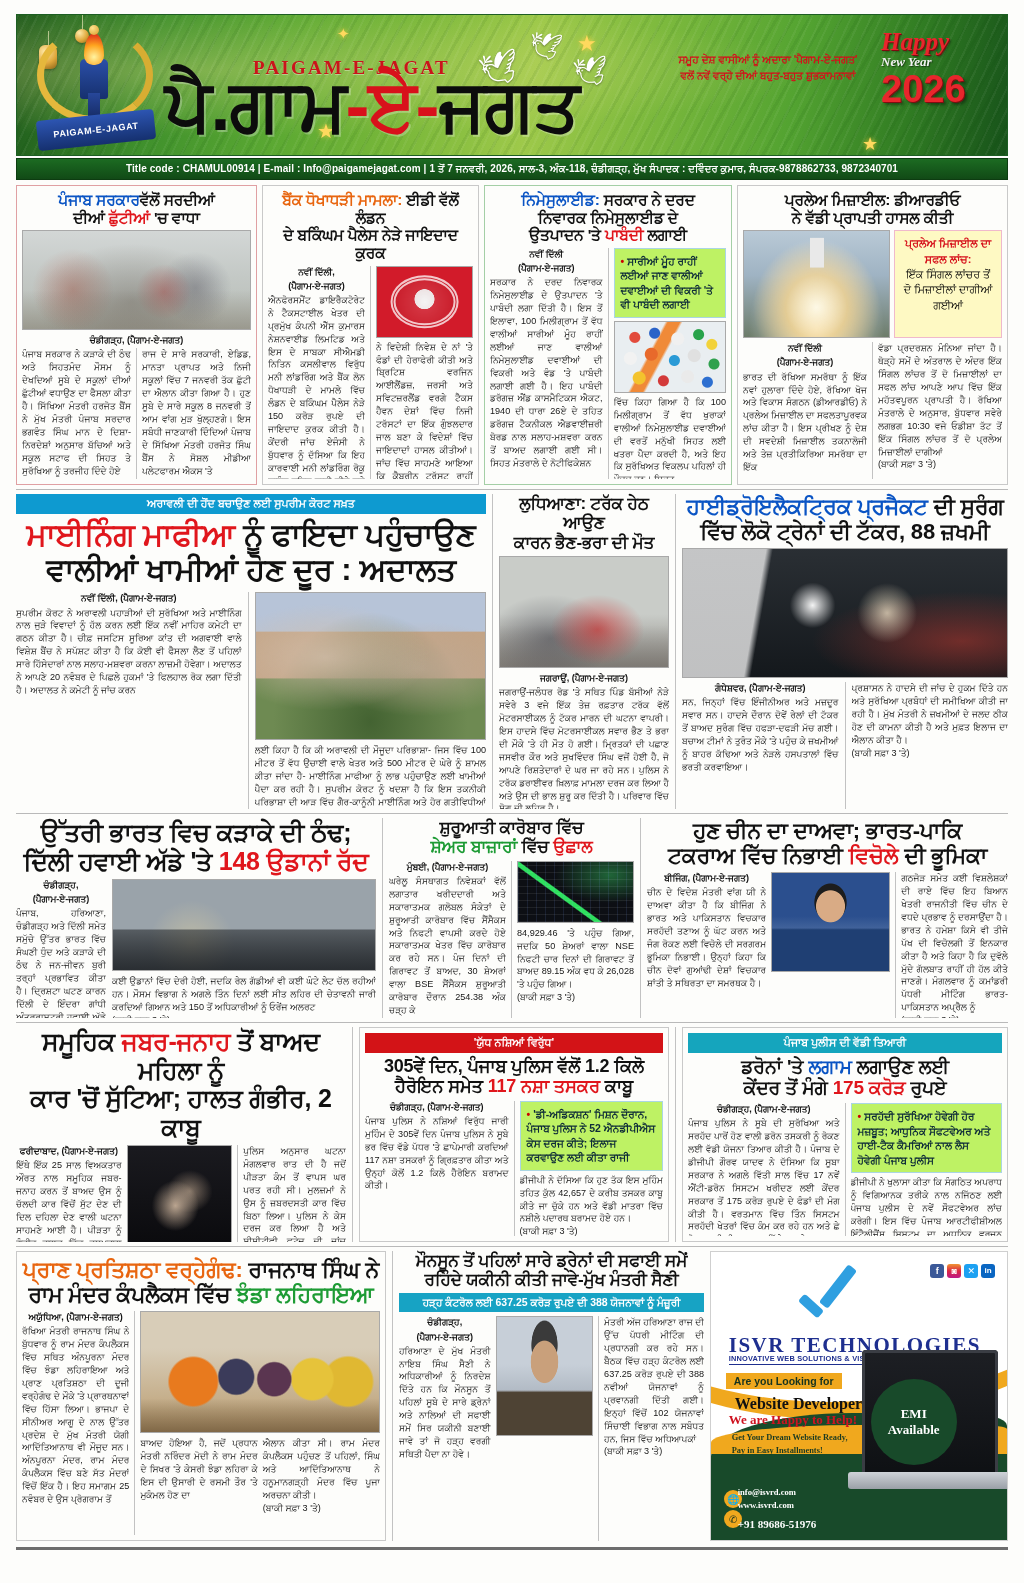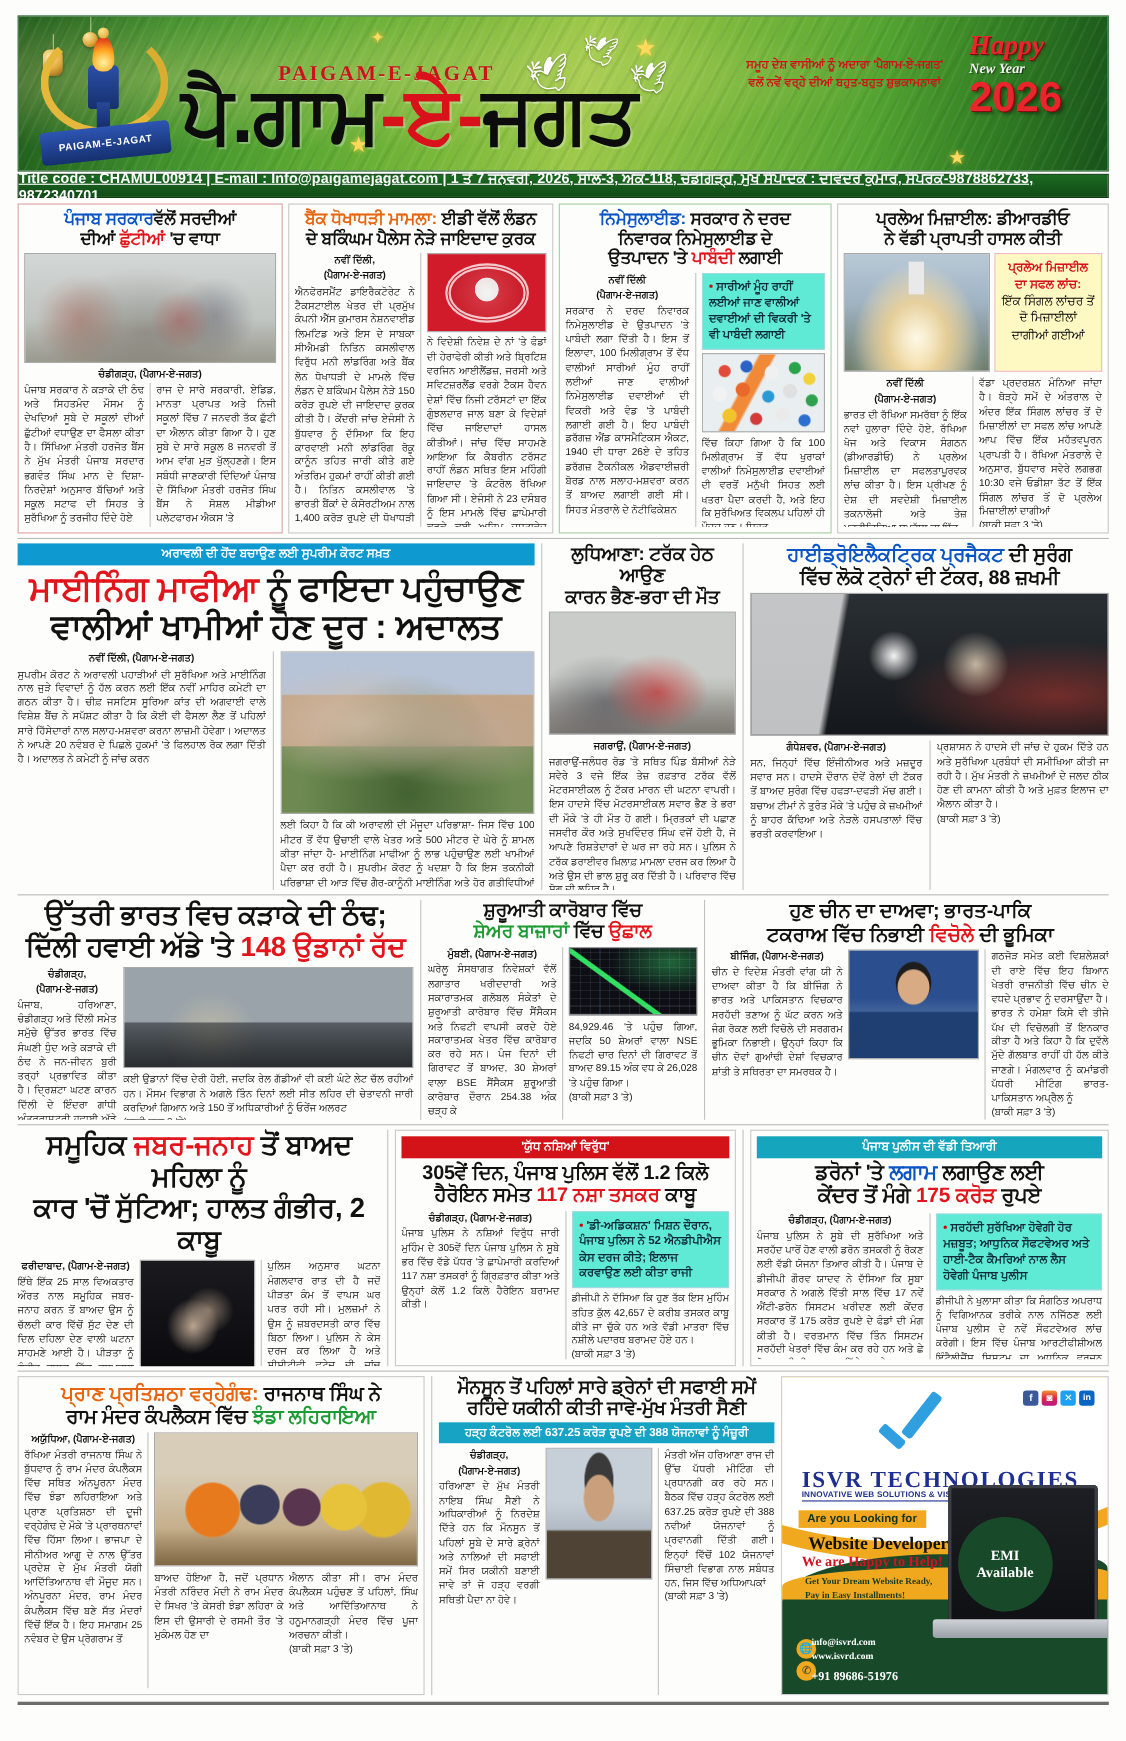--- a/index.html
+++ b/index.html
@@ -123,25 +123,24 @@
     font-family:"Liberation Sans", sans-serif; font-weight:900; font-size: 38px;
     color:#e8262c; line-height:1;
     text-shadow: 1px 1px 0 #820c11, 3px 3px 3px rgba(0,0,0,.4);
   }
 
   
   .infobar {
     height: 22px; margin-top: 2px;
     background: linear-gradient(#1c6b22, #114a16);
     color: #ffffff;
-    font-size: 13px; font-weight: bold;
+    font-size: 10px; font-weight: bold;
     display: flex; align-items: center; justify-content: center;
     letter-spacing: .1px;
     border: 1px solid #0d3c11;
-    text-decoration: underline;
   }
 
   
   .rule { height: 1px; background: #b9b9b9; margin: 4px 0; }
   .vline { width: 1px; background: #c2c2c2; }
 
   .kicker {
     font-size: 11px; font-weight: bold; color: #fff;
     text-align: center; padding: 3px 4px; line-height: 1.25;
   }
@@ -156,21 +155,21 @@
   }
   .hl .r { color: #e0161c; }
   .hl .b { color: #0a54c4; }
   .hl .g { color: #1d9b34; }
   .hl .o { color: #e8650f; }
 
   .dek  { font-size: 15.5px; }
   .dek2 { font-size: 17px; }
   .big  { font-size: 31px; }
   .big2 { font-size: 25px; }
-  .big3 { font-size: 18px; }
+  .big3 { font-size: 22px; }
 
   .byline {
     font-size: 9px; font-weight: bold; text-align: center; color:#111;
     line-height: 1.35; margin-bottom: 2px;
   }
   .body {
     font-size: 9.1px; line-height: 1.42; text-align: justify; color: #161616;
     hyphens: auto;
   }
 
@@ -295,21 +294,21 @@
   .ph-minister::after{
     content:""; position:absolute; inset:0;
     background:
       radial-gradient(ellipse at 50% 38%, #c9a07b 0 20%, transparent 21%),
       radial-gradient(ellipse at 50% 24%, #3a3a3a 0 19%, transparent 20%),
       linear-gradient(transparent 62%, #4e4334 64%);
   }
 
   
   .bulletbox {
-    background: #5eead4; border: 1px solid #aad6e3;
+    background: #bef264; border: 1px solid #aad6e3;
     padding: 5px 6px; font-size: 10.5px; font-weight: bold;
     line-height: 1.38; color: #0d2b38;
   }
   .bulletbox .dot { color: #c00; margin-right: 3px; }
   .sidebox-pink {
     background: #fef9c3; border: 1px solid #f0b9cc; padding: 5px 6px;
     font-size: 11px; line-height: 1.4; text-align: center;
   }
   .sidebox-pink .t { color: #d6121c; font-weight: 900; }
 
@@ -482,21 +481,21 @@
       <div style="display:flex; gap:5px; flex:1; overflow:hidden;">
         <div class="body" style="flex:1;">ਪੰਜਾਬ ਸਰਕਾਰ ਨੇ ਕੜਾਕੇ ਦੀ ਠੰਢ ਅਤੇ ਸਿਹਤਮੰਦ ਮੌਸਮ ਨੂੰ ਦੇਖਦਿਆਂ ਸੂਬੇ ਦੇ ਸਕੂਲਾਂ ਦੀਆਂ ਛੁੱਟੀਆਂ ਵਧਾਉਣ ਦਾ ਫੈਸਲਾ ਕੀਤਾ ਹੈ। ਸਿੱਖਿਆ ਮੰਤਰੀ ਹਰਜੋਤ ਬੈਂਸ ਨੇ ਮੁੱਖ ਮੰਤਰੀ ਪੰਜਾਬ ਸਰਦਾਰ ਭਗਵੰਤ ਸਿੰਘ ਮਾਨ ਦੇ ਦਿਸ਼ਾ-ਨਿਰਦੇਸ਼ਾਂ ਅਨੁਸਾਰ ਬੱਚਿਆਂ ਅਤੇ ਸਕੂਲ ਸਟਾਫ ਦੀ ਸਿਹਤ ਤੇ ਸੁਰੱਖਿਆ ਨੂੰ ਤਰਜੀਹ ਦਿੰਦੇ ਹੋਏ</div>
         <div class="vline"></div>
         <div style="flex:1; overflow:hidden;">
           <div class="body">ਰਾਜ ਦੇ ਸਾਰੇ ਸਰਕਾਰੀ, ਏਡਿਡ, ਮਾਨਤਾ ਪ੍ਰਾਪਤ ਅਤੇ ਨਿਜੀ ਸਕੂਲਾਂ ਵਿੱਚ 7 ਜਨਵਰੀ ਤੱਕ ਛੁੱਟੀ ਦਾ ਐਲਾਨ ਕੀਤਾ ਗਿਆ ਹੈ। ਹੁਣ ਸੂਬੇ ਦੇ ਸਾਰੇ ਸਕੂਲ 8 ਜਨਵਰੀ ਤੋਂ ਆਮ ਵਾਂਗ ਮੁੜ ਖੁੱਲ੍ਹਣਗੇ। ਇਸ ਸਬੰਧੀ ਜਾਣਕਾਰੀ ਦਿੰਦਿਆਂ ਪੰਜਾਬ ਦੇ ਸਿੱਖਿਆ ਮੰਤਰੀ ਹਰਜੋਤ ਸਿੰਘ ਬੈਂਸ ਨੇ ਸੋਸ਼ਲ ਮੀਡੀਆ ਪਲੇਟਫਾਰਮ ਐਕਸ 'ਤੇ</div>
           <div class="body cont">(ਬਾਕੀ ਸਫ਼ਾ 3 'ਤੇ)</div>
         </div>
       </div>
     </div>
 
-    <div class="boxcard" style="width:241px; display:flex; flex-direction:column;">
+    <div class="boxcard" style="width:217px; display:flex; flex-direction:column;">
       <div class="hl dek" style="text-align:center;">
         <span class="o">ਬੈਂਕ ਧੋਖਾਧੜੀ ਮਾਮਲਾ:</span><span> ਈਡੀ ਵੱਲੋਂ ਲੰਡਨ</span><br>
         <span>ਦੇ ਬਕਿੰਘਮ ਪੈਲੇਸ ਨੇੜੇ ਜਾਇਦਾਦ ਕੁਰਕ</span>
       </div>
       <div style="display:flex; gap:5px; flex:1; overflow:hidden; margin-top:4px;">
         <div style="flex:1; overflow:hidden;">
           <div class="byline">ਨਵੀਂ ਦਿੱਲੀ,</div>
           <div class="byline">(ਪੈਗਾਮ-ਏ-ਜਗਤ)</div>
           <div class="body">ਐਨਫੋਰਸਮੈਂਟ ਡਾਇਰੈਕਟੋਰੇਟ ਨੇ ਟੈਕਸਟਾਈਲ ਖੇਤਰ ਦੀ ਪ੍ਰਮੁੱਖ ਕੰਪਨੀ ਐੱਸ ਕੁਮਾਰਸ ਨੇਸ਼ਨਵਾਈਡ ਲਿਮਟਿਡ ਅਤੇ ਇਸ ਦੇ ਸਾਬਕਾ ਸੀਐਮਡੀ ਨਿਤਿਨ ਕਸਲੀਵਾਲ ਵਿਰੁੱਧ ਮਨੀ ਲਾਂਡਰਿੰਗ ਅਤੇ ਬੈਂਕ ਲੋਨ ਧੋਖਾਧੜੀ ਦੇ ਮਾਮਲੇ ਵਿੱਚ ਲੰਡਨ ਦੇ ਬਕਿੰਘਮ ਪੈਲੇਸ ਨੇੜੇ 150 ਕਰੋੜ ਰੁਪਏ ਦੀ ਜਾਇਦਾਦ ਕੁਰਕ ਕੀਤੀ ਹੈ। ਕੇਂਦਰੀ ਜਾਂਚ ਏਜੰਸੀ ਨੇ ਬੁੱਧਵਾਰ ਨੂੰ ਦੱਸਿਆ ਕਿ ਇਹ ਕਾਰਵਾਈ ਮਨੀ ਲਾਂਡਰਿੰਗ ਰੋਕੂ ਕਾਨੂੰਨ ਤਹਿਤ ਜਾਰੀ ਕੀਤੇ ਗਏ ਅੰਤਰਿਮ ਹੁਕਮਾਂ ਰਾਹੀਂ ਕੀਤੀ ਗਈ ਹੈ। ਨਿਤਿਨ ਕਸਲੀਵਾਲ 'ਤੇ ਭਾਰਤੀ ਬੈਂਕਾਂ ਦੇ ਕੰਸੋਰਟੀਅਮ ਨਾਲ 1,400 ਕਰੋੜ ਰੁਪਏ ਦੀ ਧੋਖਾਧੜੀ ਕਰਨ ਦਾ ਦੋਸ਼ ਹੈ। ਈਡੀ ਅਨੁਸਾਰ, ਕਸਲੀਵਾਲ</div>
         </div>

